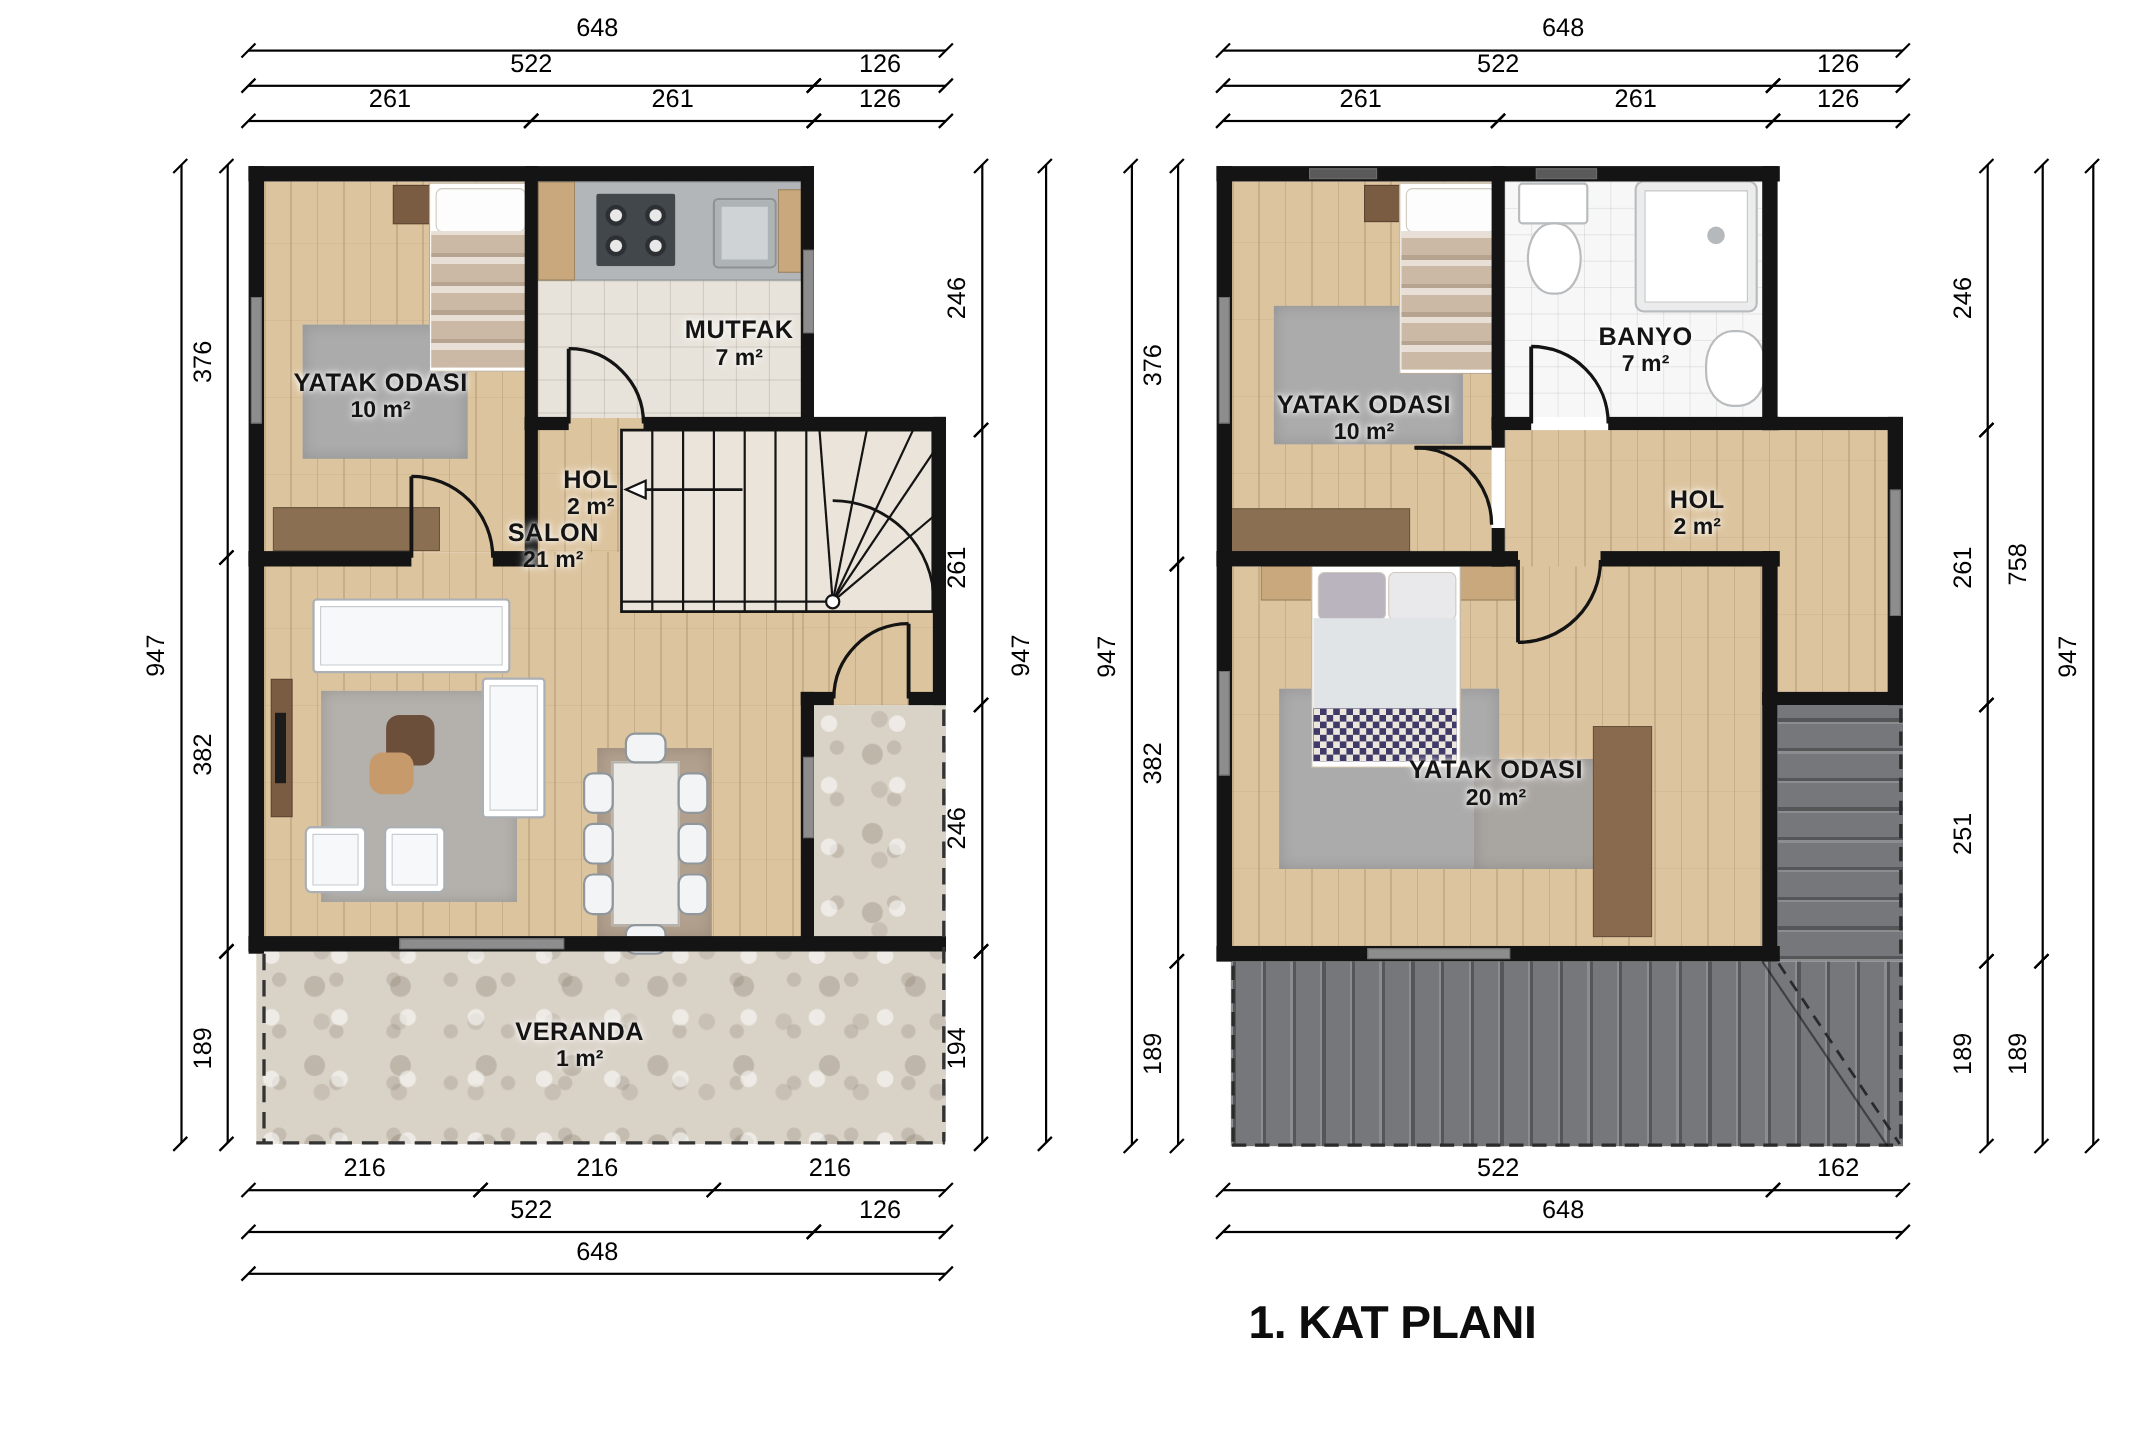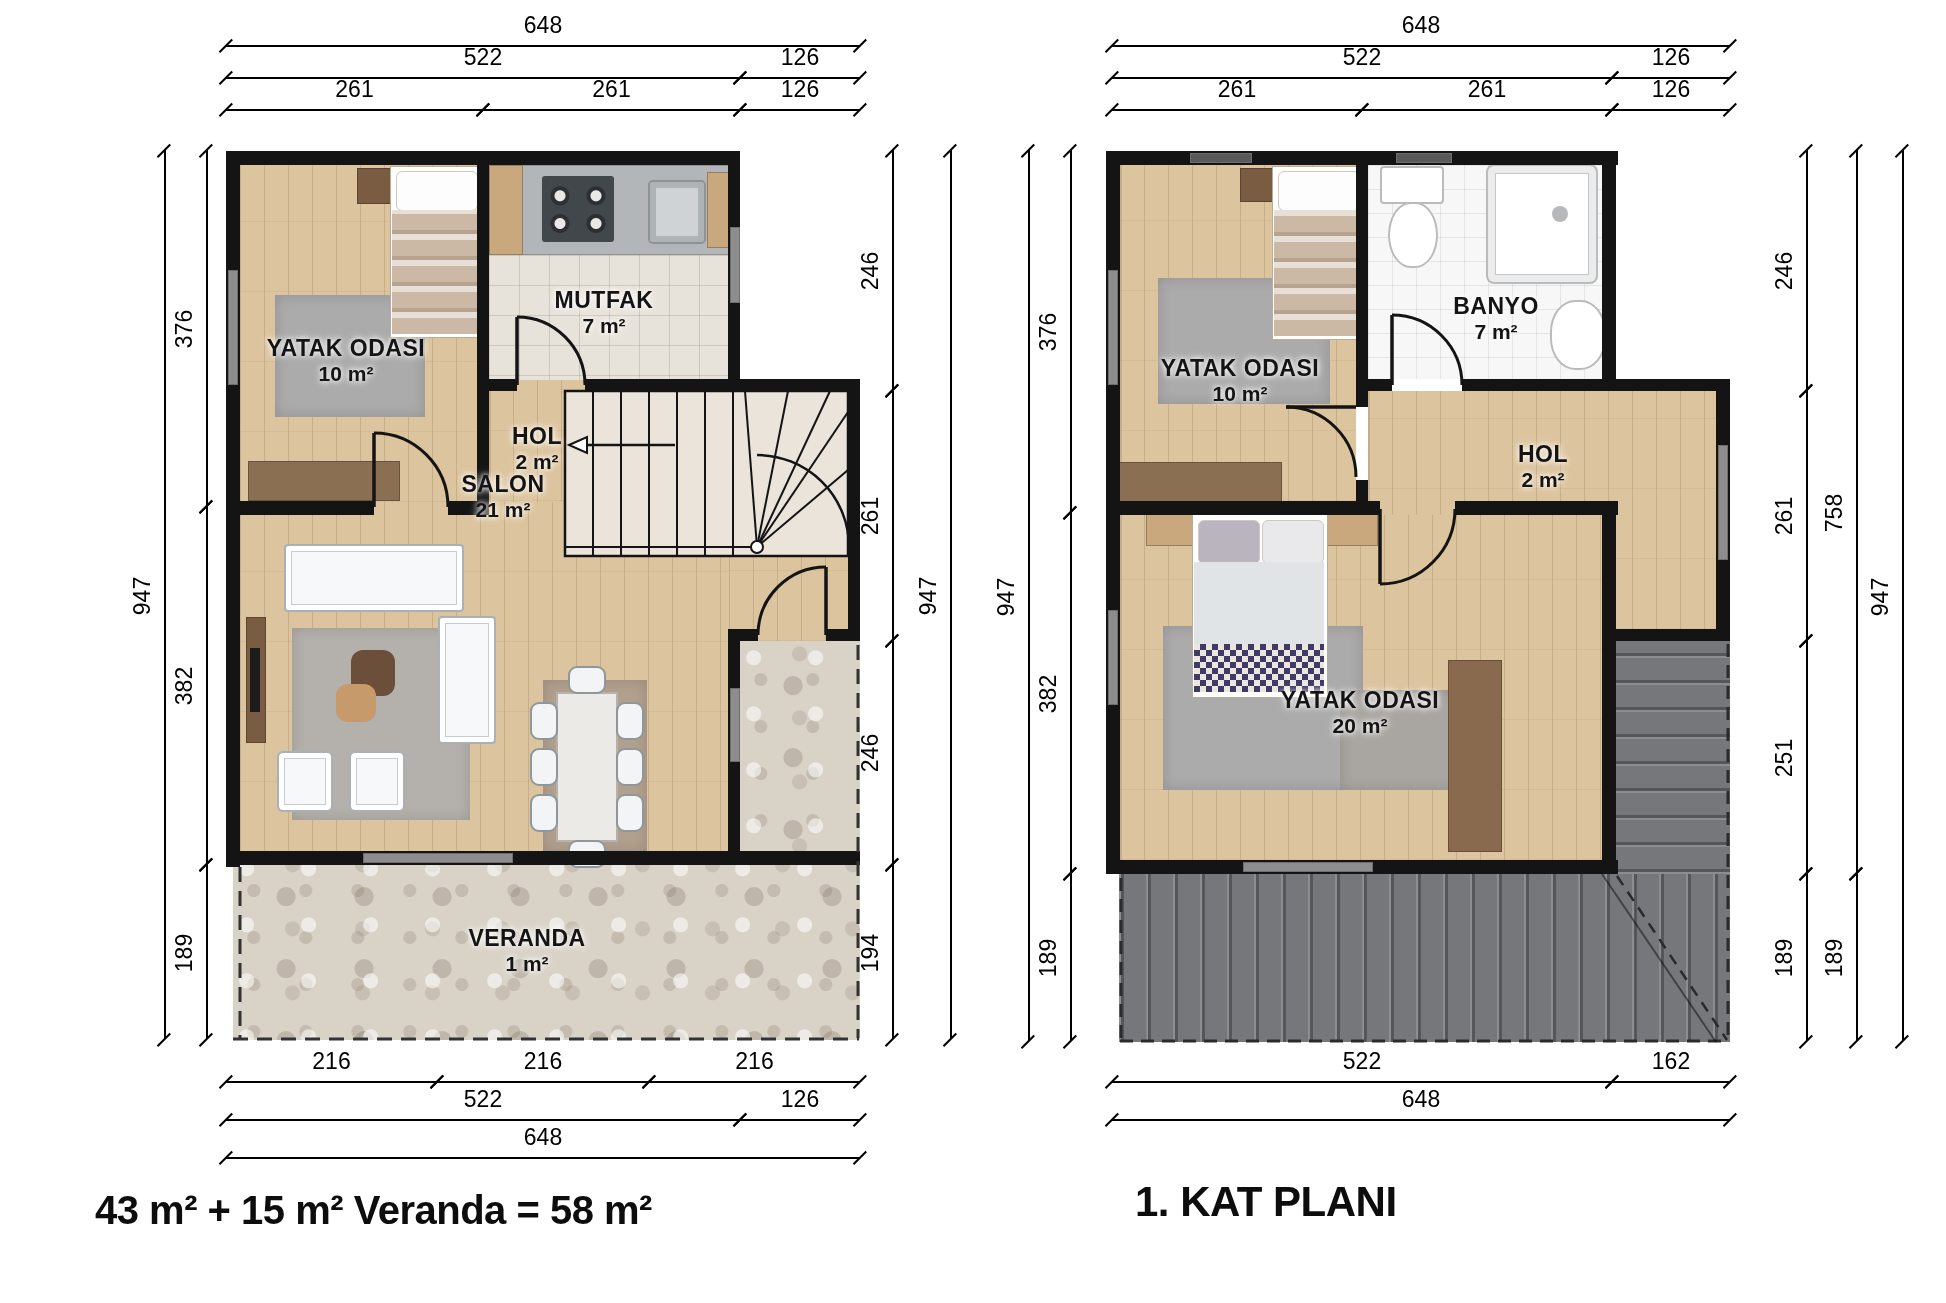--- a/index.html
+++ b/index.html
@@ -231,21 +231,21 @@
   <path d="M 1121 878 L 1121 1040 M 1120 1041 L 1728 1041 M 1728 644 L 1728 1040" stroke="#2b2b2b" stroke-width="3" stroke-dasharray="13 8" fill="none"></path>
   <line x1="1602" y1="874" x2="1716" y2="1042" stroke="rgba(0,0,0,.45)" stroke-width="2"></line>
   <line x1="1617" y1="876" x2="1727" y2="1040" stroke="#2a2a2a" stroke-width="2.5" stroke-dasharray="11 8"></line>
 </svg>
 
 <div id="rooms-layer">
     <div class="room-label" style="left: 346px; top: 360px;">
       <div class="rn">YATAK ODASI</div>
       <div class="ra">10 m²</div>
     </div>
-    <div class="room-label" style="left: 604px; top: 312px;">
+    <div class="room-label" style="left: 672px; top: 312px;">
       <div class="rn">MUTFAK</div>
       <div class="ra">7 m²</div>
     </div>
     <div class="room-label" style="left: 537px; top: 448px;">
       <div class="rn">HOL</div>
       <div class="ra">2 m²</div>
     </div>
     <div class="room-label" style="left: 503px; top: 496px;">
       <div class="rn">SALON</div>
       <div class="ra">21 m²</div>
@@ -432,17 +432,16 @@
     <div class="tk" style="left: 1856px; top: 874px;"></div>
     <div class="tk" style="left: 1856px; top: 1042px;"></div>
     <div class="dlab" style="left: 1834px; top: 958px; transform: translate(-50%, -50%) rotate(-90deg);">189</div>
     <div class="dl" style="left: 1902px; top: 150px; width: 2px; height: 891px;"></div>
     <div class="tk" style="left: 1902px; top: 151px;"></div>
     <div class="tk" style="left: 1902px; top: 1042px;"></div>
     <div class="dlab" style="left: 1880px; top: 596.5px; transform: translate(-50%, -50%) rotate(-90deg);">947</div>
   </div>
 
 <div class="title" style="left:95px;top:1178px">
-  <div class="tl2">43 m² + 15 m² Veranda = 58 m²</div>
 </div>
 <div class="title" style="left:1135px;top:1178px">
   <div class="tl1">1.  KAT PLANI</div>
 </div>
 
 </body></html>

